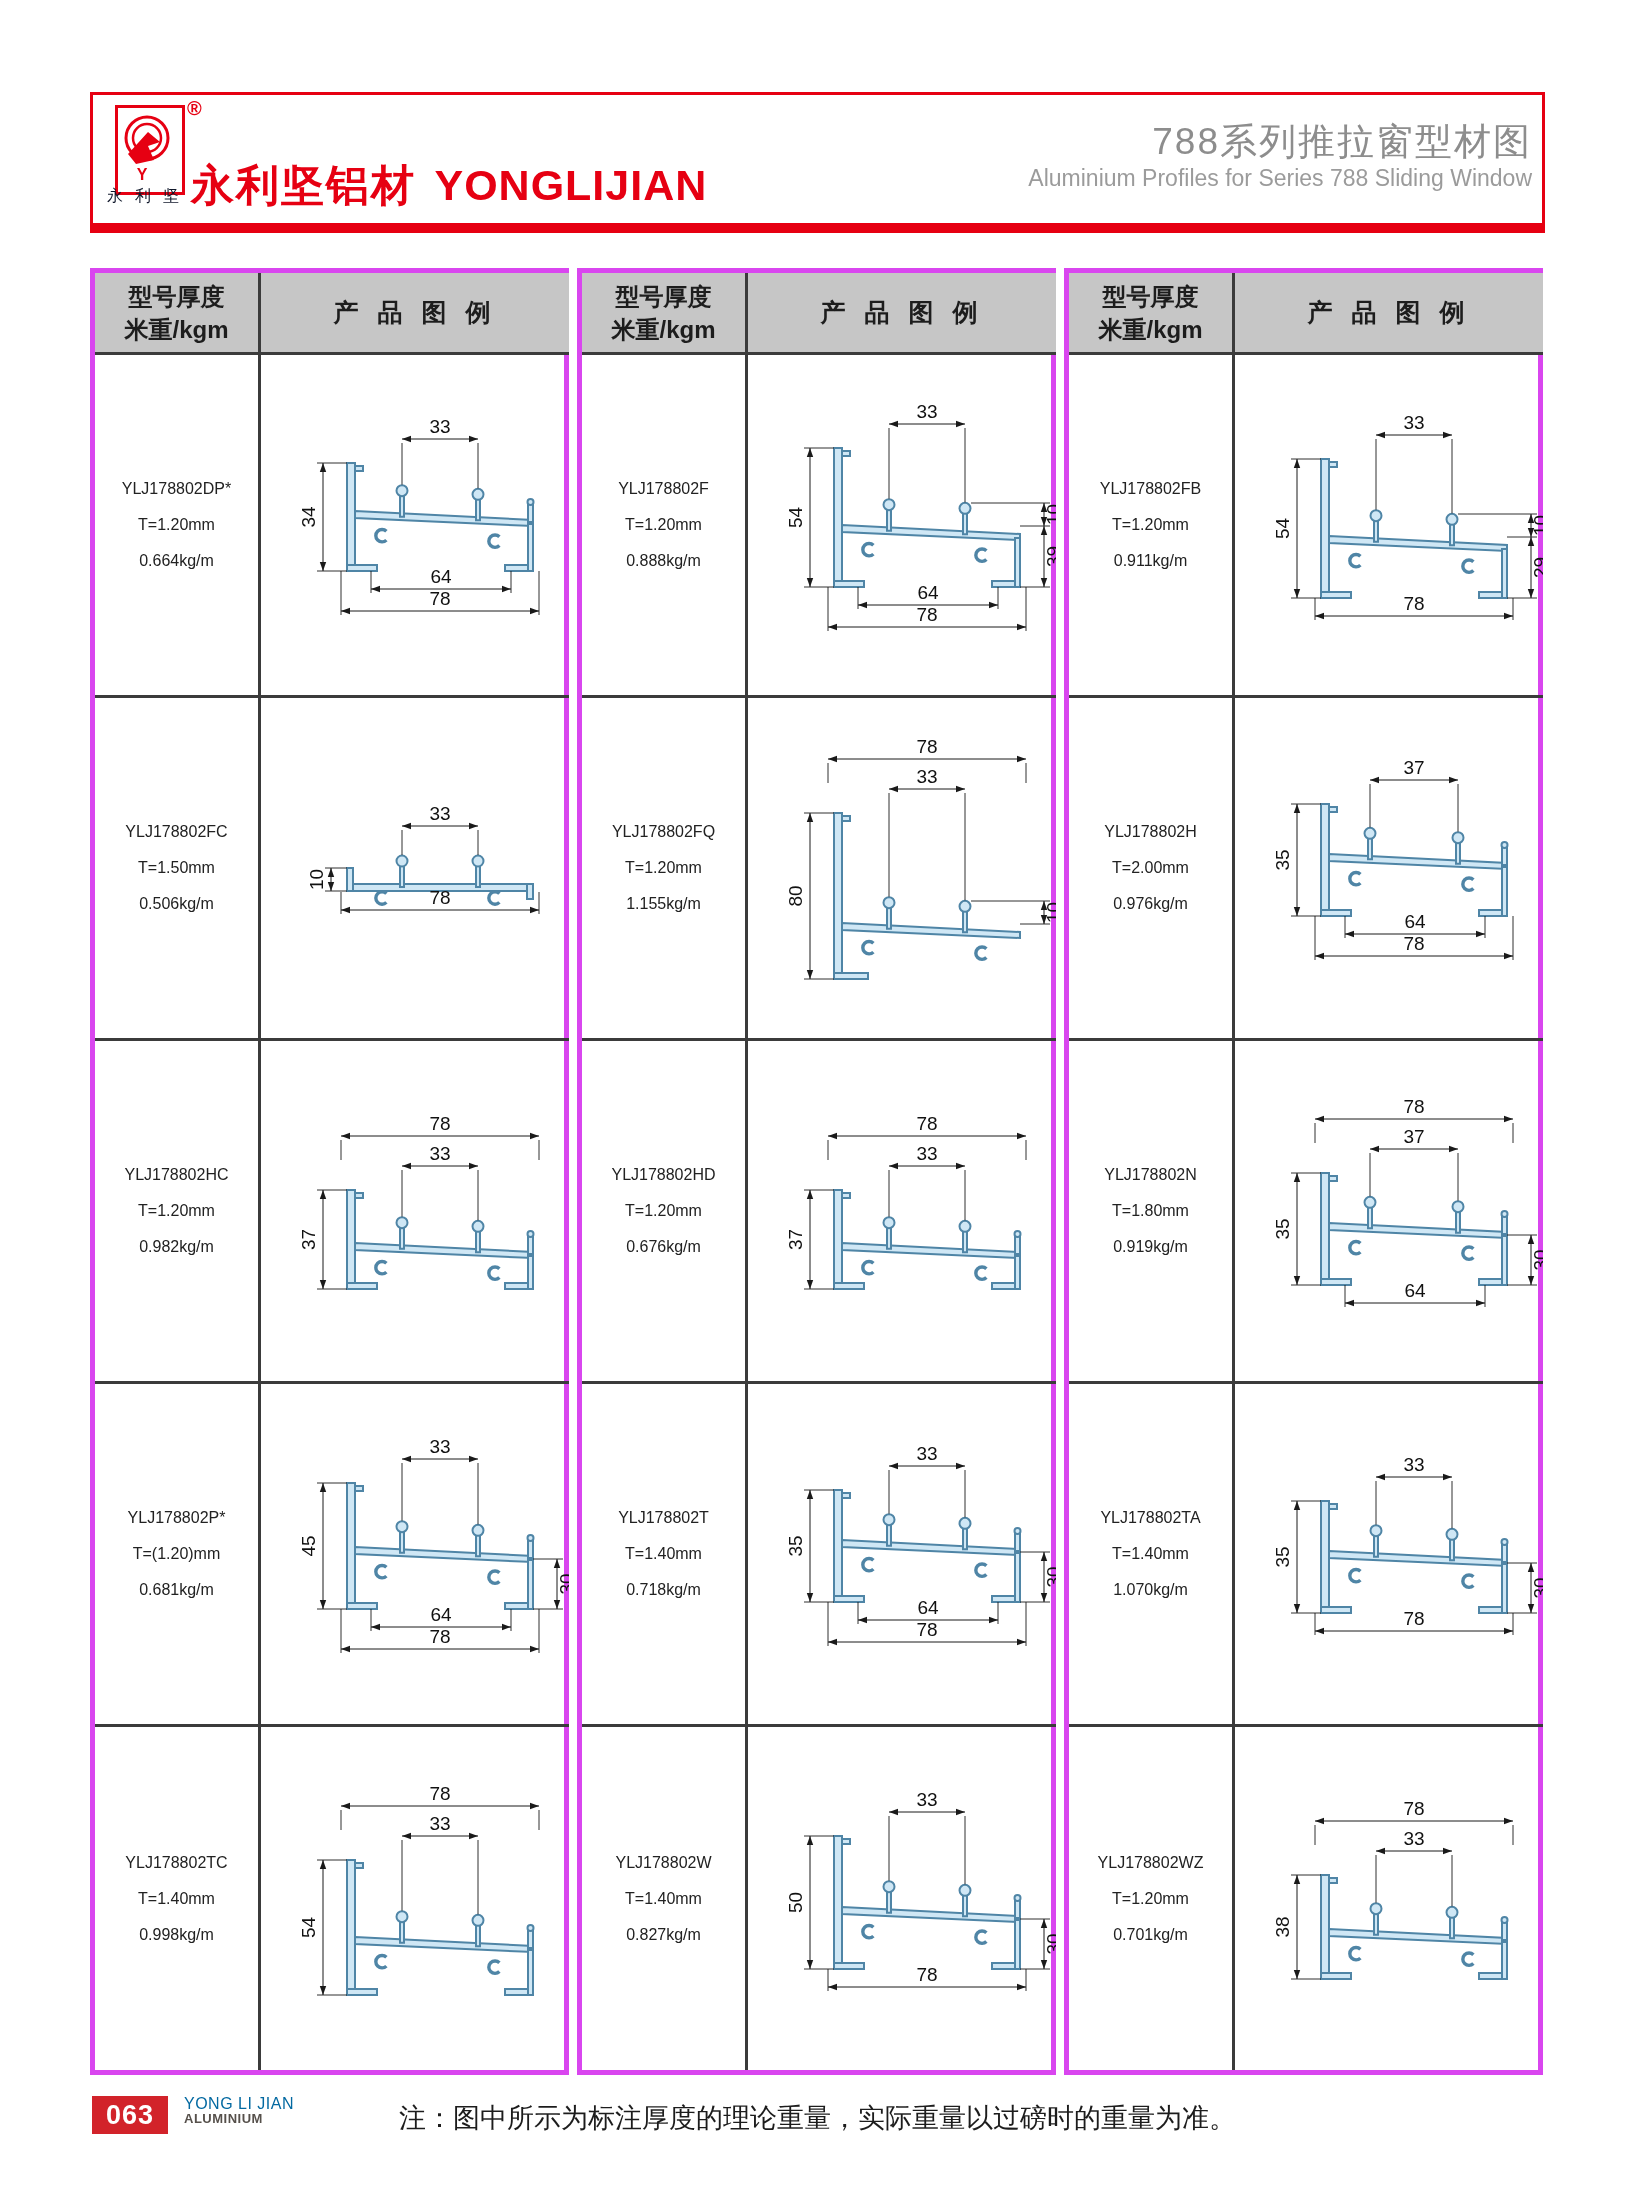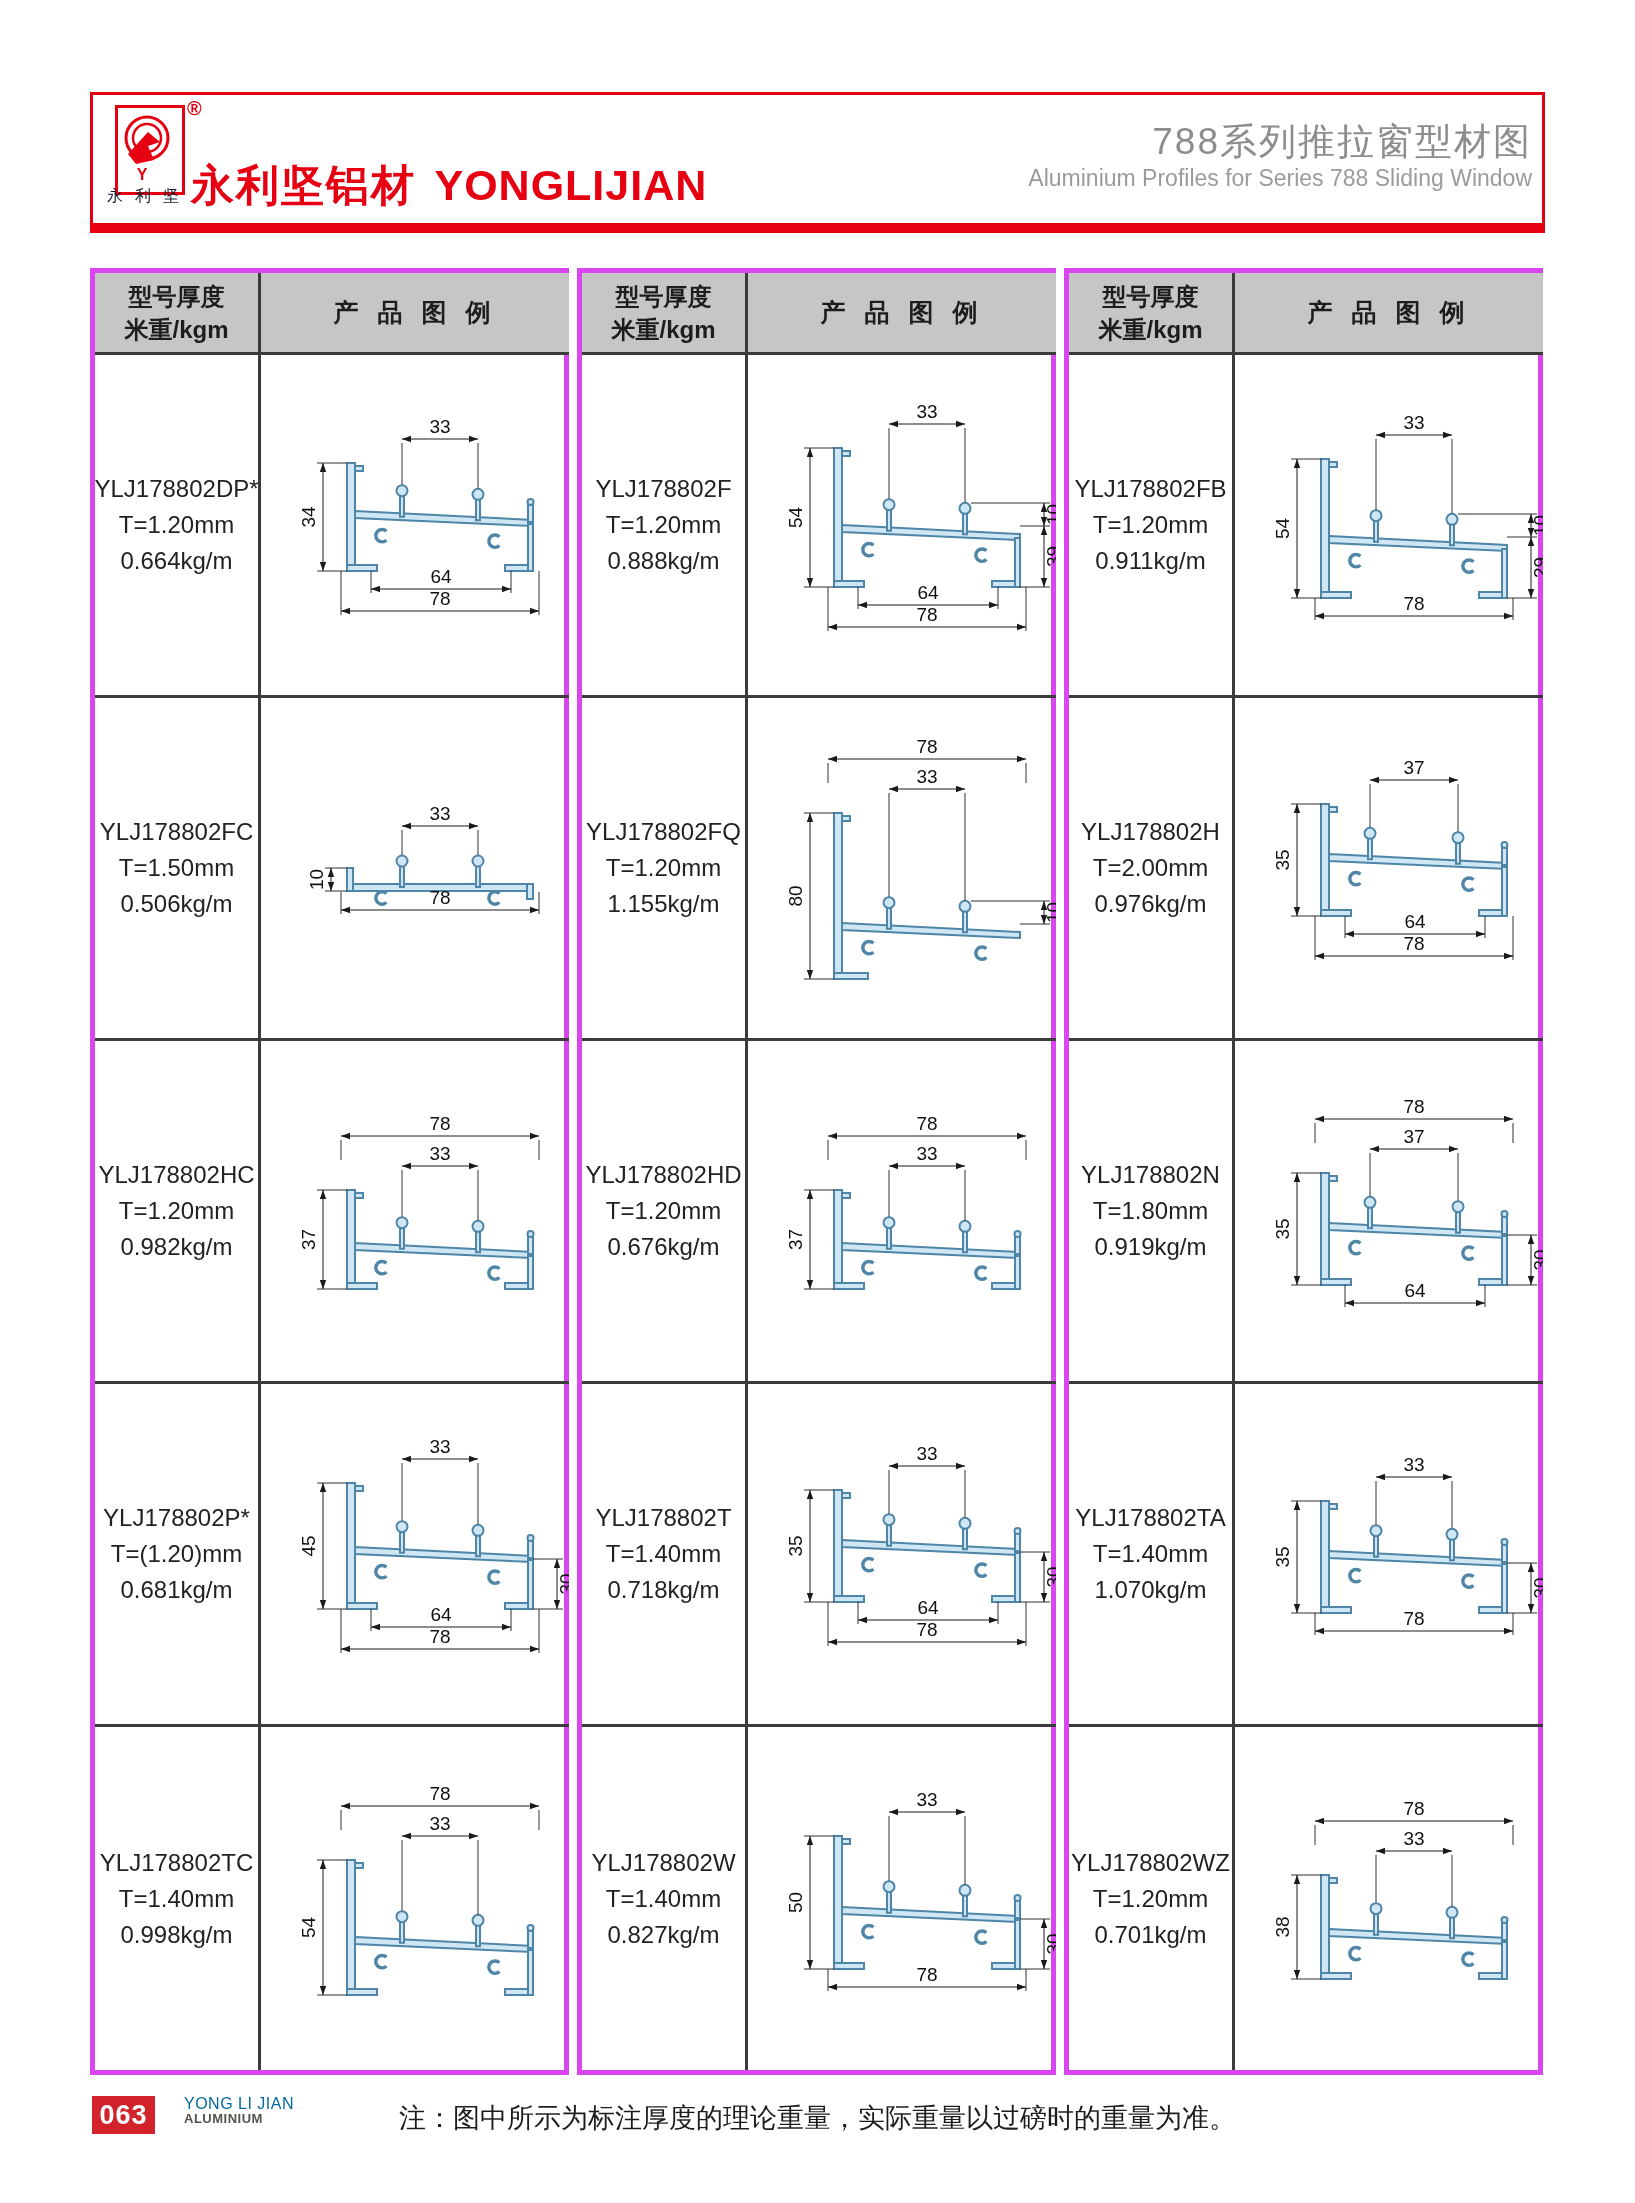--- a/index.html
+++ b/index.html
@@ -25,25 +25,25 @@
   .tgroup{width:479px;border:5px solid #d946ef;box-sizing:border-box;display:grid;
           grid-template-columns:166px 1fr;grid-template-rows:82px repeat(5,343px);}
   .tcell{border-right:3px solid #3b3b3b;border-bottom:3px solid #3b3b3b;box-sizing:border-box;
          display:flex;align-items:center;justify-content:center;}
   .tcell.lastcol{border-right:none;}
   .tcell.lastrow{border-bottom:none;}
   .hcell{background:#c6c6c6;color:#1d1d1d;flex-direction:column;}
   .hcell .hl{font-size:24px;font-weight:600;line-height:33px;white-space:nowrap;}
   .hcell .hw{font-size:25px;font-weight:600;letter-spacing:6px;white-space:nowrap;}
   .lcell{flex-direction:column;color:#222;}
-  .lcell span{display:block;font-size:24px;line-height:36px;white-space:nowrap;}
+  .lcell span{display:block;font-size:16px;line-height:36px;white-space:nowrap;}
   .dcell svg{display:block;}
 
   
-  .page-badge{position:absolute;left:92px;top:2096px;width:63px;height:38px;background:#d2232a;
+  .page-badge{position:absolute;left:92px;top:2096px;width:76px;height:38px;background:#d2232a;
               color:#ffffff;font-size:27px;font-weight:bold;display:flex;align-items:center;
               justify-content:center;letter-spacing:1px;}
   .badge-brand{position:absolute;left:184px;top:2096px;line-height:15px;}
   .badge-brand .b1{font-size:16px;color:#0369a1;letter-spacing:0.5px;}
   .badge-brand .b2{font-size:13px;color:#56504b;font-weight:bold;letter-spacing:0.5px;}
   .foot-note{position:absolute;left:50%;top:2100px;transform:translateX(-50%);
              font-size:27px;color:#1c1c1c;white-space:nowrap;}
 </style>
 </head>
 <body>

